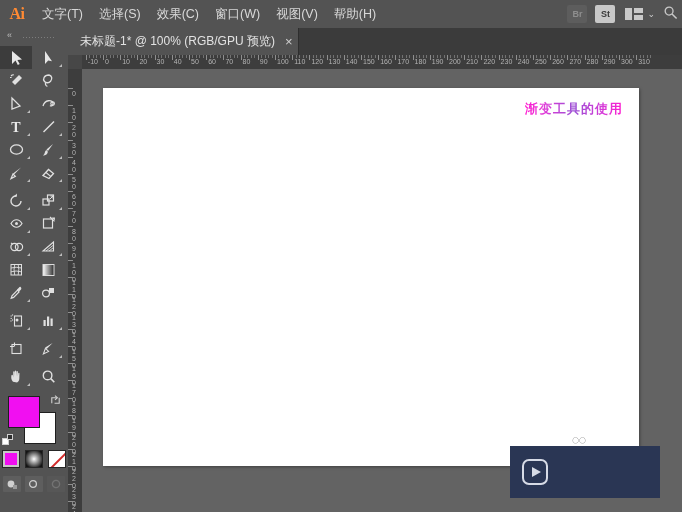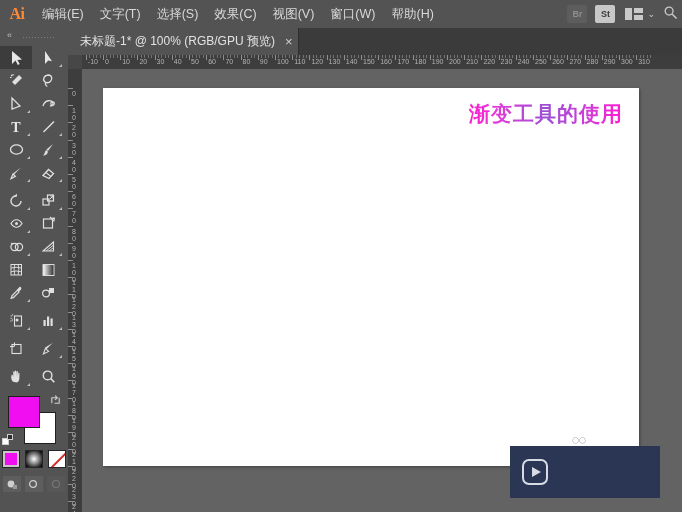--- a/index.html
+++ b/index.html
@@ -152,21 +152,21 @@
     position: absolute; left: 82px; top: 69px; width: 600px; height: 443px;
     background: #636363; overflow: hidden;
   }
   .artboard {
     position: absolute; left: 21px; top: 19px; width: 536px; height: 378px;
     background: #ffffff;
     box-shadow: 1px 1px 3px rgba(0,0,0,0.35);
   }
   .art-title {
     position: absolute; right: 16px; top: 12px;
-    font-size: 21px; font-weight: bold;
+    font-size: 13px; font-weight: bold;
     font-family: "DejaVu Sans", "Liberation Sans", sans-serif;
     letter-spacing: 1px;
     background: linear-gradient(90deg, #ff1ad0 0%, #e23ad8 18%, #9b4fd4 50%, #d73ad8 80%, #ff1ad0 100%);
     -webkit-background-clip: text; background-clip: text;
     color: transparent; -webkit-text-fill-color: transparent;
     white-space: nowrap;
   }
 
   
   .watermark {
@@ -199,26 +199,25 @@
   }
 </style>
 </head>
 <body>
 
 <div id="app">
 
   <div class="menubar">
     <div class="ai-logo">Ai</div>
     <div id="menu-items" style="display:flex;">
-        <div class="menu-item">编辑(E)</div>
         <div class="menu-item">文字(T)</div>
         <div class="menu-item">选择(S)</div>
         <div class="menu-item">效果(C)</div>
+        <div class="menu-item">窗口(W)</div>
         <div class="menu-item">视图(V)</div>
-        <div class="menu-item">窗口(W)</div>
         <div class="menu-item">帮助(H)</div>
       </div>
     <div class="menubar-right">
       <div class="mb-btn mb-br">Br</div>
       <div class="mb-btn mb-st">St</div>
       <div class="mb-layout">
         <span class="layout-icon">
           <i style="left:0;top:0;width:7px;height:12px;"></i>
           <i style="left:9px;top:0;width:9px;height:5px;"></i>
           <i style="left:9px;top:7px;width:9px;height:5px;"></i>

